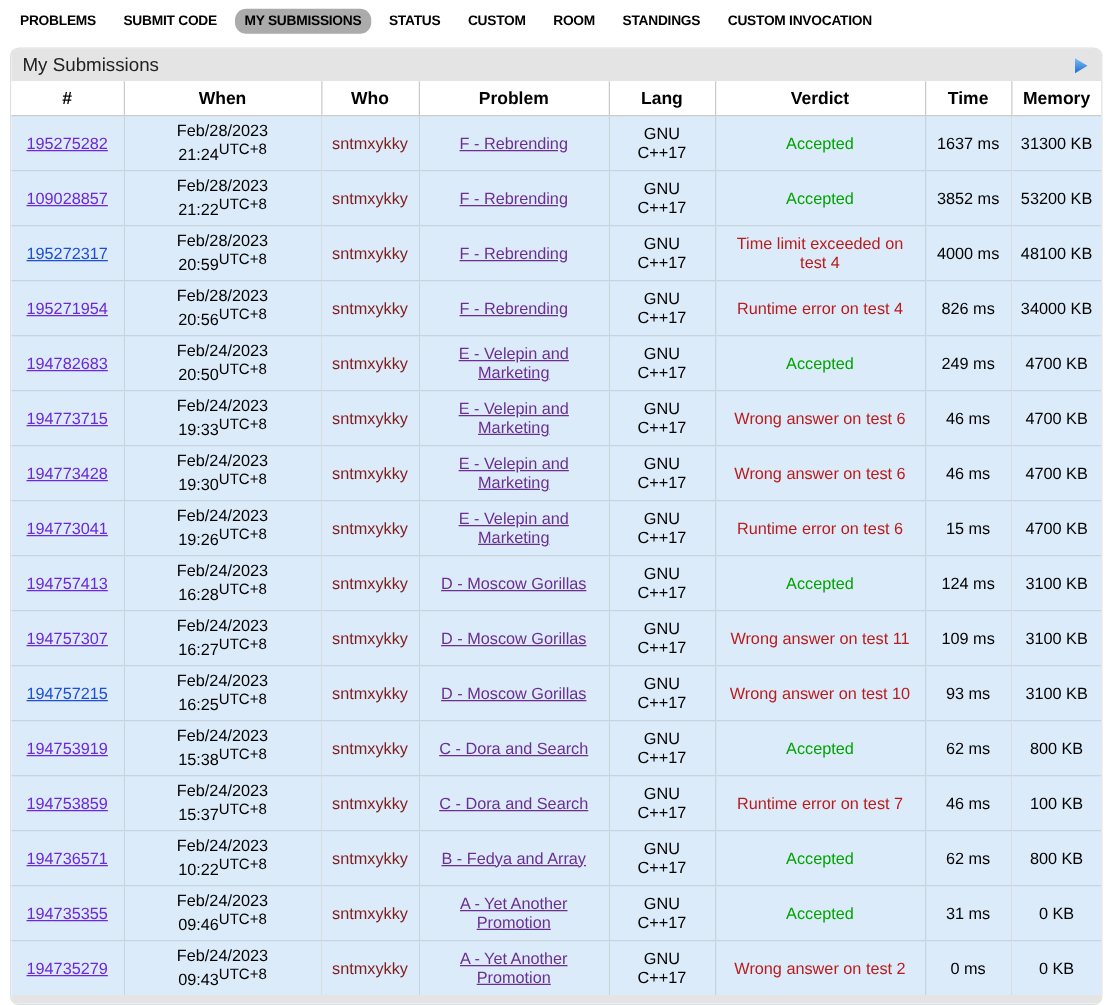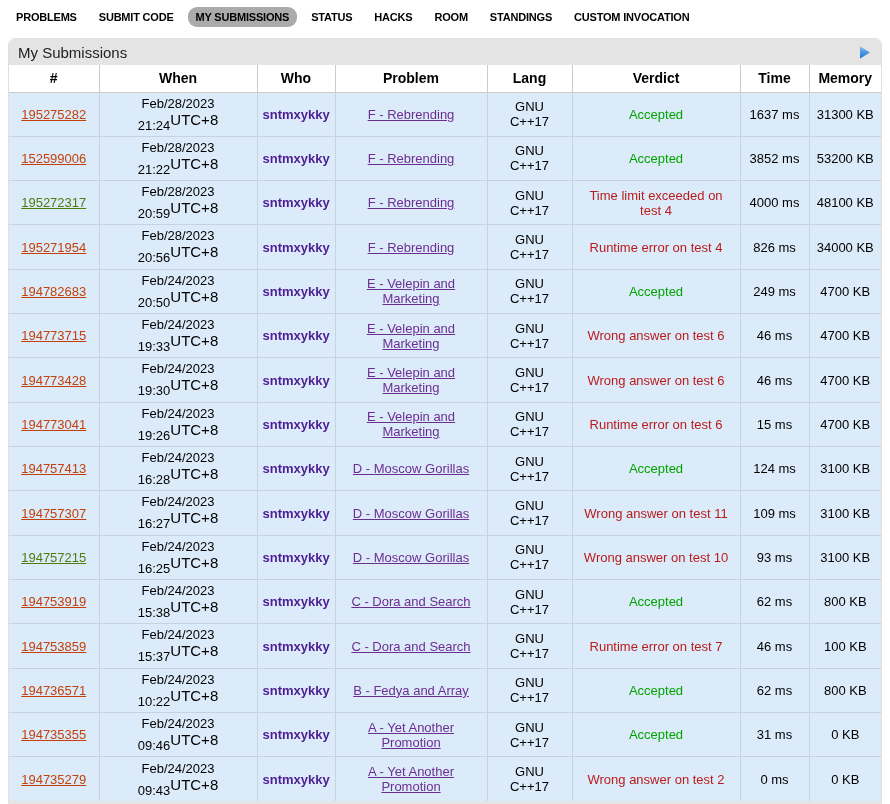--- a/index.html
+++ b/index.html
@@ -41,35 +41,35 @@
   tr > *:last-child  { border-right: none; }
   thead th { border-top: none; background: #fff; height: 27px; font-size: 14px; font-weight: bold; color: #000; text-align: center; }
   tbody td {
     background: #dcebf9; border-color: #c6d4e0;
     height: 44px; text-align: center; vertical-align: middle;
     padding: 2px 5px; color: #000;
   }
   tbody tr:last-child td { border-bottom: none; }
   .panel-footer { height: 7px; background: #e4e4e4; }
 
-  a.id-link { color: #c2410c; text-decoration: underline; cursor: pointer; }
-  a.id-link.visited { color: #4d7c0f; }
-  a.who-link { color: #4c1d95; font-weight: bold; text-decoration: none; cursor: pointer; }
+  a.id-link { color: #6d28d9; text-decoration: underline; cursor: pointer; }
+  a.id-link.visited { color: #1d4ed8; }
+  a.who-link { color: #7f1d1d; font-weight: normal; text-decoration: none; cursor: pointer; }
   a.prob-link { color: #6b2f91; text-decoration: underline; cursor: pointer; }
 
-  .when-time sup { font-size: 15px; vertical-align: super; line-height: 1; }
+  .when-time sup { font-size: 12px; vertical-align: super; line-height: 1; }
   .verdict-accepted { color: #00a400; font-weight: normal; }
   .verdict-rejected { color: #b91c1c; }
   .c-when div { line-height: 17px; }
 </style>
 </head>
 <body>
 
 <nav class="top-nav">
-  <a class="nav-item">PROBLEMS</a><a class="nav-item">SUBMIT CODE</a><a class="nav-item active">MY SUBMISSIONS</a><a class="nav-item">STATUS</a><a class="nav-item">HACKS</a><a class="nav-item">ROOM</a><a class="nav-item">STANDINGS</a><a class="nav-item">CUSTOM INVOCATION</a>
+  <a class="nav-item">PROBLEMS</a><a class="nav-item">SUBMIT CODE</a><a class="nav-item active">MY SUBMISSIONS</a><a class="nav-item">STATUS</a><a class="nav-item">CUSTOM</a><a class="nav-item">ROOM</a><a class="nav-item">STANDINGS</a><a class="nav-item">CUSTOM INVOCATION</a>
 </nav>
 
 <div class="frame">
   <div class="panel-header">
     <span>My Submissions</span>
     <span class="panel-arrow">
       <svg width="10" height="13" viewBox="0 0 10 13" aria-hidden="true">
         <defs>
           <linearGradient id="ag" x1="0" y1="0" x2="0" y2="1">
             <stop offset="0" stop-color="#7dbdf2"></stop>
@@ -112,21 +112,21 @@
       <div class="when-time"><span class="tv">21:24</span><sup class="tz">UTC+8</sup></div>
     </td>
     <td class="c-who"><a class="who-link">sntmxykky</a></td>
     <td class="c-prob"><a class="prob-link">F - Rebrending</a></td>
     <td class="c-lang">GNU<br>C++17</td>
     <td class="c-verdict"><span class="verdict verdict-accepted">Accepted</span></td>
     <td class="c-time">1637 ms</td>
     <td class="c-mem">31300 KB</td>
   </tr>
         <tr>
-    <td class="c-id"><a class="id-link">152599006</a></td>
+    <td class="c-id"><a class="id-link">109028857</a></td>
     <td class="c-when">
       <div class="when-date">Feb/28/2023</div>
       <div class="when-time"><span class="tv">21:22</span><sup class="tz">UTC+8</sup></div>
     </td>
     <td class="c-who"><a class="who-link">sntmxykky</a></td>
     <td class="c-prob"><a class="prob-link">F - Rebrending</a></td>
     <td class="c-lang">GNU<br>C++17</td>
     <td class="c-verdict"><span class="verdict verdict-accepted">Accepted</span></td>
     <td class="c-time">3852 ms</td>
     <td class="c-mem">53200 KB</td>

